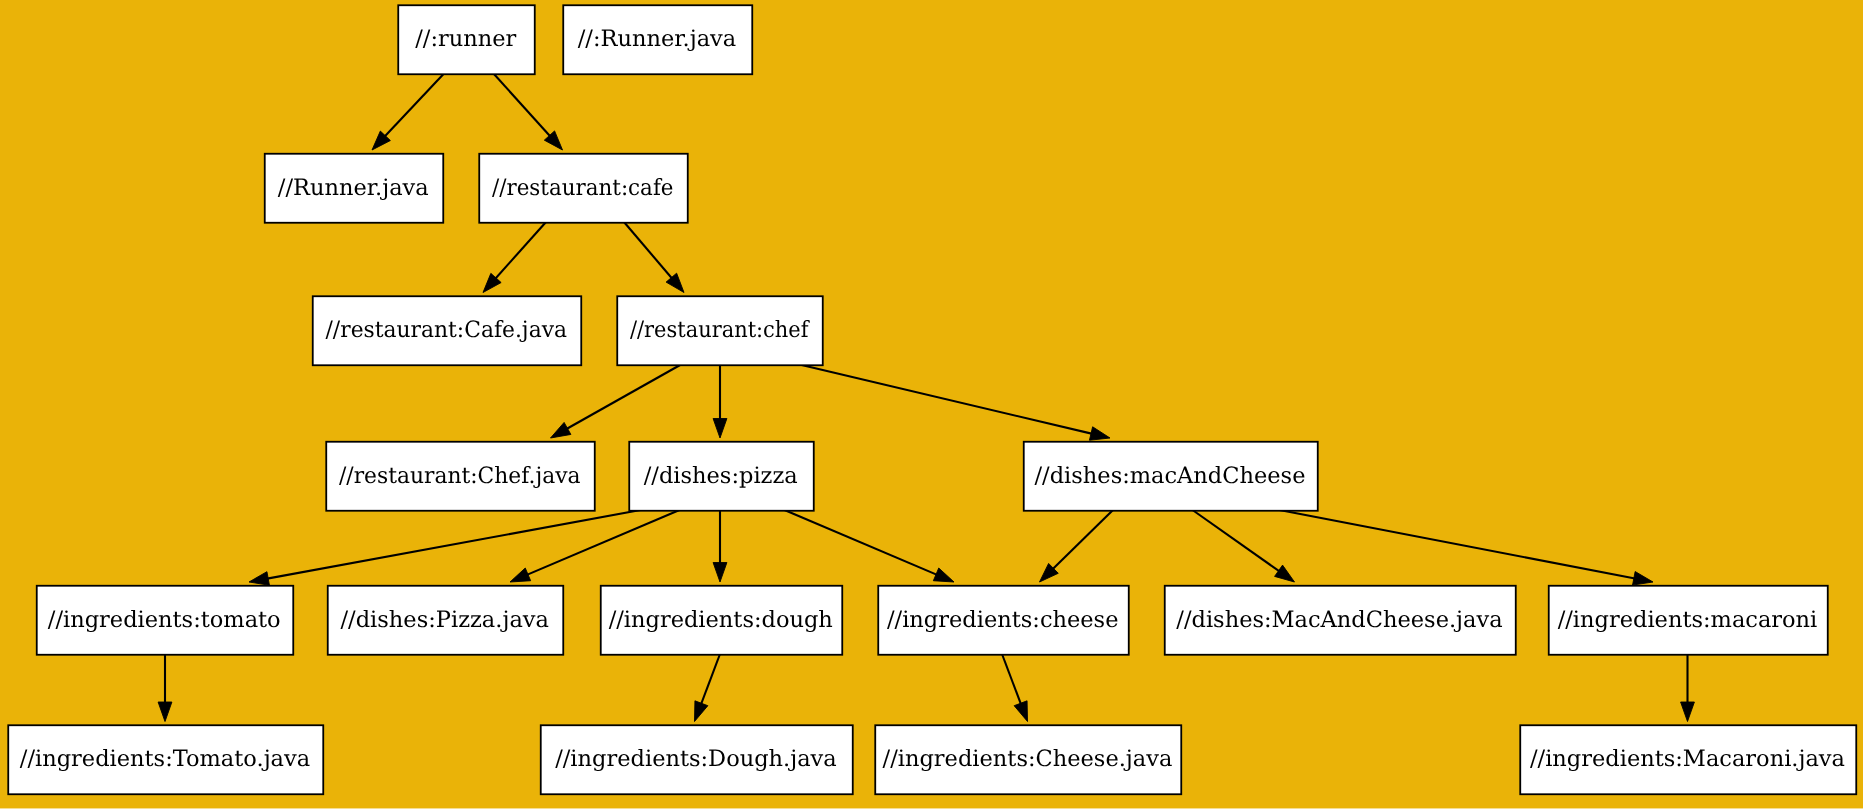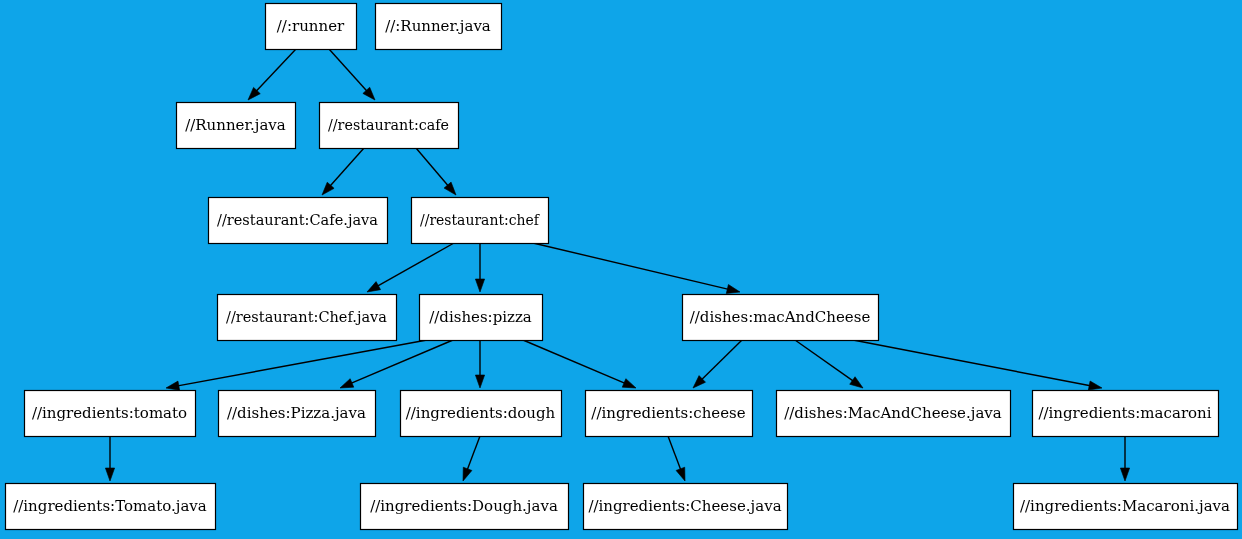--- a/index.html
+++ b/index.html
@@ -7,21 +7,21 @@
     padding: 0;
     background: #ffffff;
   }
   body {
     font-family: "DejaVu Serif", "Liberation Serif", serif;
   }
   #graph-root {
     position: relative;
     width: 1242px;
     height: 539px;
-    background: #0ea5e9;
+    background: #eab308;
     overflow: hidden;
   }
   #graph-svg {
     display: block;
     width: 1242px;
     height: 539px;
   }
   .node-box {
     fill: #ffffff;
     stroke: #000000;

